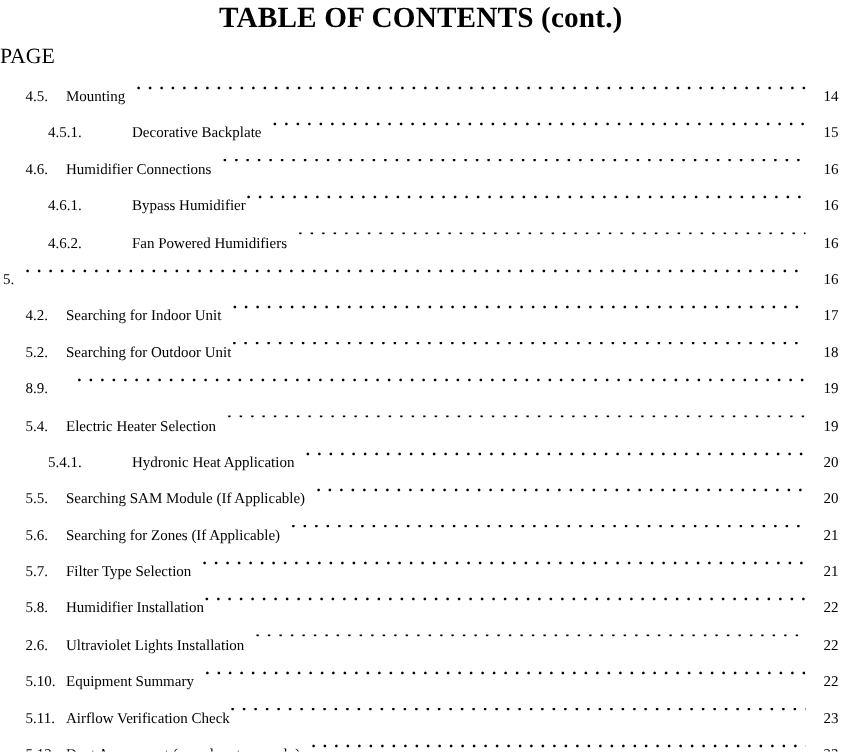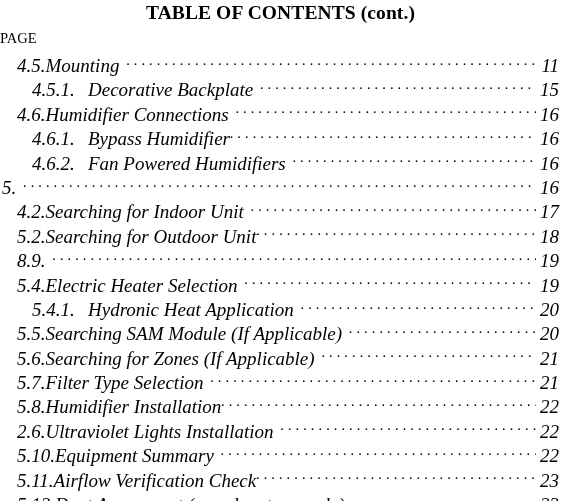--- a/index.html
+++ b/index.html
@@ -54,26 +54,25 @@
     top: 53px;
     left: 0;
     width: 561px;
   }
 
   .toc-row {
     position: relative;
     display: flex;
     align-items: baseline;
     height: 24.4px;
-    font-size: 19px;
+    font-size: 10px;
     line-height: 24.4px;
     white-space: nowrap;
     padding-right: 2px;
     box-sizing: border-box;
-    font-style: italic;
   }
 
   
   .toc-row.lvl0 { padding-left: 2px; }
   .toc-row.lvl1 { padding-left: 17px; }
   .toc-row.lvl2 { padding-left: 32px; }
 
   
   .num {
     flex: 0 0 auto;
@@ -122,21 +121,21 @@
 
   <div class="toc-title">TABLE OF CONTENTS (cont.)</div>
 
   <div class="page-header">PAGE</div>
 
   <div class="toc-list">
       <div class="toc-row lvl1 wide">
         <span class="num">4.5.</span>
         <span class="title-text">Mounting</span>
         <span class="leader"></span>
-        <span class="pageno">11</span>
+        <span class="pageno">14</span>
       </div>
       <div class="toc-row lvl2 wide">
         <span class="num">4.5.1.</span>
         <span class="title-text">Decorative Backplate</span>
         <span class="leader"></span>
         <span class="pageno">15</span>
       </div>
       <div class="toc-row lvl1 wide">
         <span class="num">4.6.</span>
         <span class="title-text">Humidifier Connections</span>

